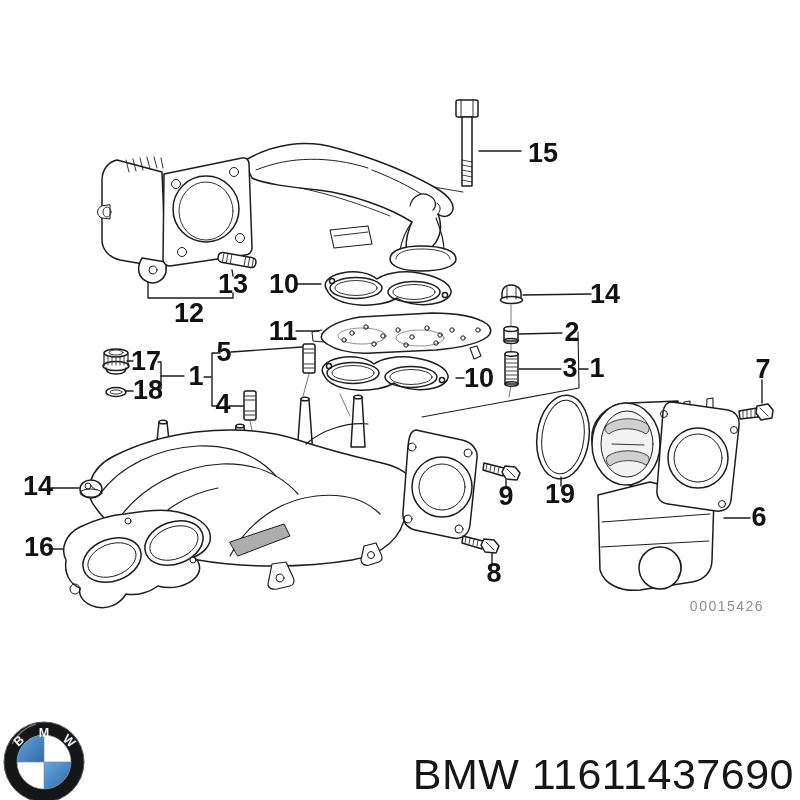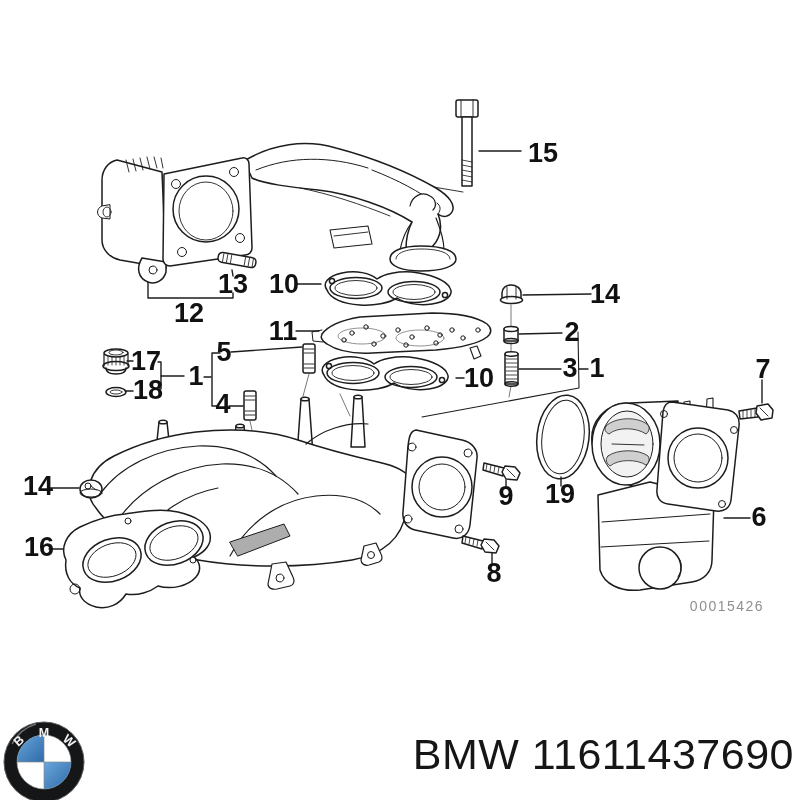--- a/index.html
+++ b/index.html
@@ -11,21 +11,21 @@
   svg text.callout{
     font-family:"Liberation Sans", sans-serif;
     font-weight:700;font-size:27px;fill:#111111;
   }
   svg text.watermark{
     font-family:"Liberation Sans", sans-serif;
     font-size:14px;fill:#8f8f8f;letter-spacing:1.5px;
   }
   .footer{position:absolute;left:0;top:718px;width:800px;height:82px;}
   .brand-line{
-    position:absolute;right:6px;top:12px;
+    position:absolute;right:6px;top:32px;
     font-size:43px;color:#161616;letter-spacing:0.5px;white-space:nowrap;
     font-family:"Liberation Sans", sans-serif;
   }
   .logo-box{position:absolute;left:0;top:2px;width:90px;height:80px;}
   .bmw-letter{font-family:"Liberation Sans", sans-serif;font-weight:700;font-size:12.5px;fill:#f2f2f2;}
 </style>
 </head>
 <body>
 
 <div id="stage">

